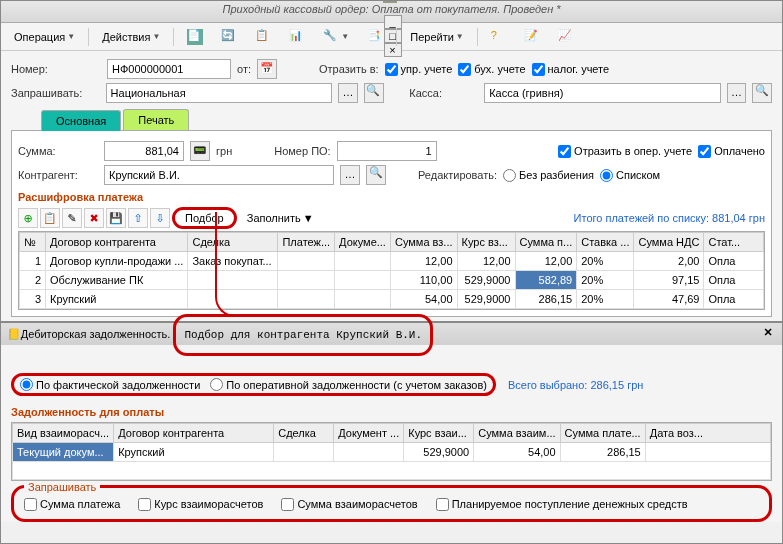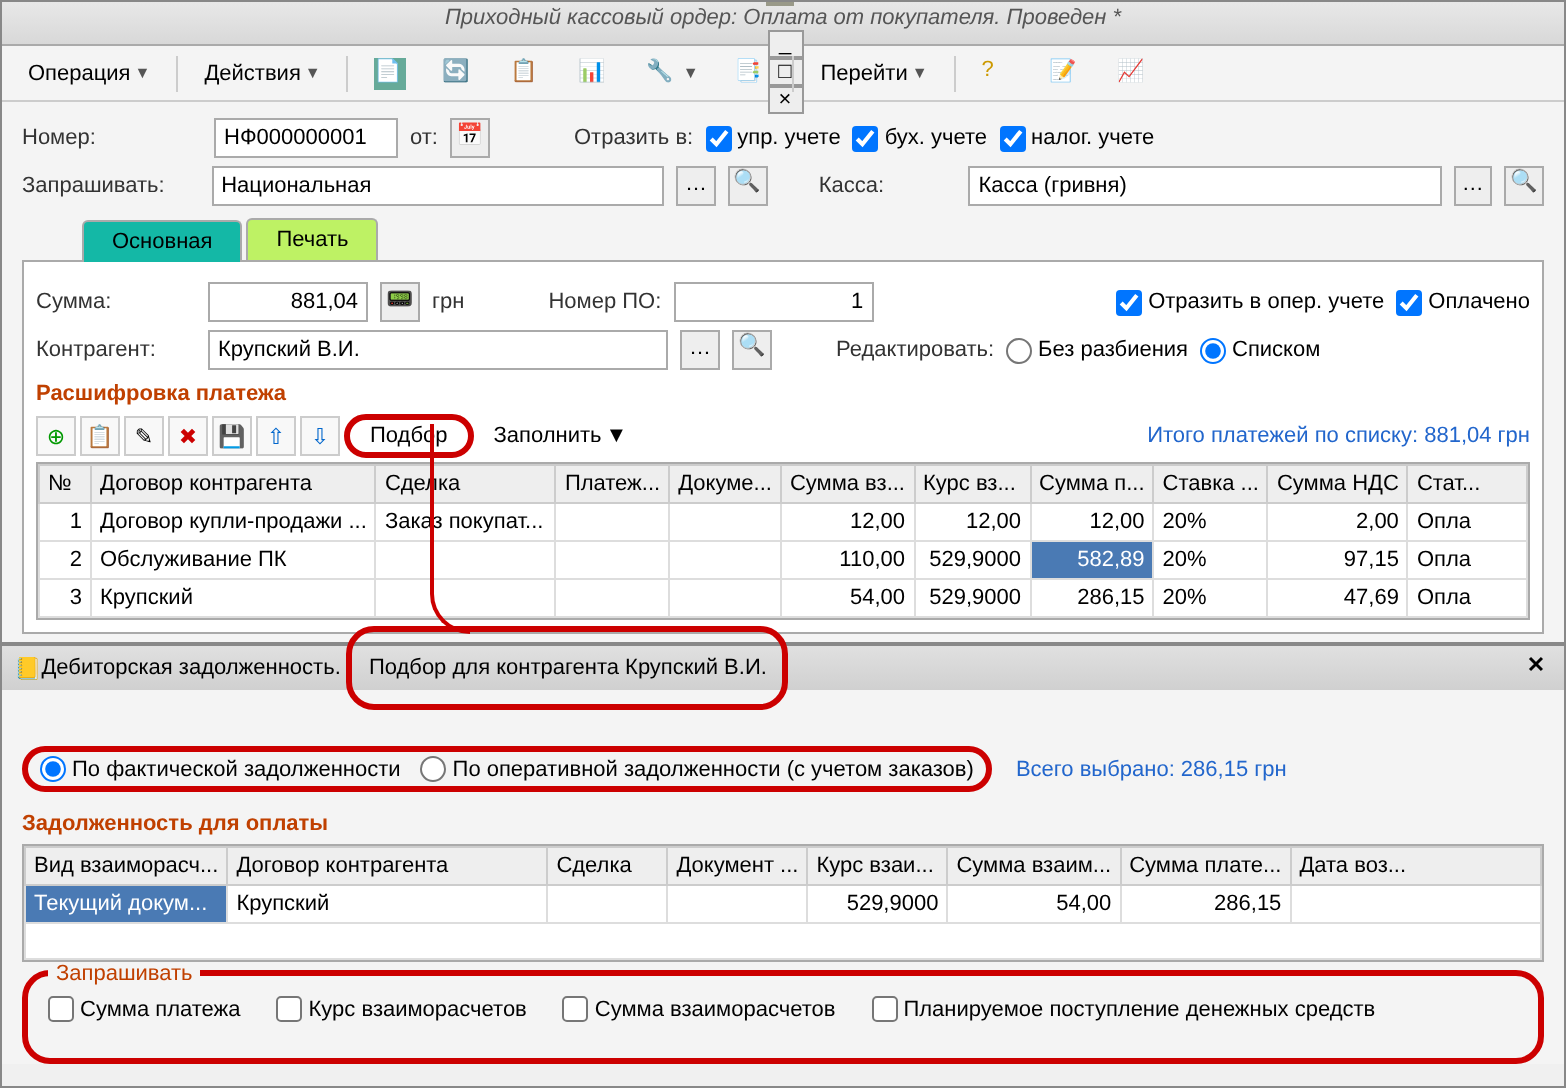--- a/index.html
+++ b/index.html
@@ -12,47 +12,47 @@
 .tbtn { padding: 2px 6px; border: 1px solid transparent; cursor: pointer; display: flex; align-items: center; gap: 2px; }
 .tbtn .dd { font-size: 8px; color: #555; }
 .sep { width: 1px; height: 18px; background: #ccc; margin: 0 2px; }
 .ticon { width: 16px; height: 16px; display: inline-block; }
 .form-area { padding: 4px 10px; background: #f4f4f4; }
 .row { display: flex; align-items: center; margin: 4px 0; gap: 6px; }
 .lbl { color: #333; }
 .inp { border: 1px solid #aaa; background: #fff; padding: 2px 4px; height: 20px; }
 .btn-dots { width: 20px; height: 20px; border: 1px solid #aaa; background: #eee; text-align: center; cursor: pointer; line-height: 16px; }
 .btn-mag { width: 20px; height: 20px; border: 1px solid #aaa; background: #eee; text-align: center; cursor: pointer; }
-.chk { display: flex; align-items: center; gap: 3px; cursor: pointer; }
+.chk { display: flex; gap: 3px; cursor: pointer; }
 .chk input { width: 13px; height: 13px; }
 .tabs { display: flex; border-bottom: 1px solid #aaa; margin-top: 6px; }
 .tab { padding: 4px 14px; border: 1px solid #aaa; border-bottom: none; background: #bef264; cursor: pointer; margin-right: 2px; border-radius: 3px 3px 0 0; }
 .tab.active { background: #14b8a6; position: relative; top: 1px; margin-left: 30px; }
 .tabcontent { background: #fff; border: 1px solid #aaa; border-top: none; padding: 6px; }
 .section-title { color: #c04000; font-weight: bold; margin: 6px 0 4px; }
 .gridtb { display: flex; align-items: center; gap: 2px; margin-bottom: 2px; }
 .gbtn { width: 20px; height: 20px; border: 1px solid #ccc; background: #f8f8f8; cursor: pointer; display: flex; align-items: center; justify-content: center; }
 .podbor-btn { padding: 2px 10px; cursor: pointer; border: 3px solid #c00; border-radius: 14px; position: relative; }
 .txtbtn { padding: 2px 8px; cursor: pointer; display: flex; gap: 2px; }
 .grid { border: 1px solid #aaa; background: #fff; }
 .grid table { width: 100%; border-collapse: collapse; }
 .grid th { background: #eee; border: 1px solid #ccc; padding: 3px 4px; font-weight: normal; text-align: left; white-space: nowrap; overflow: hidden; }
 .grid td { border: 1px solid #ddd; padding: 3px 4px; white-space: nowrap; overflow: hidden; }
 .grid td.num { text-align: right; }
 .grid td.sel { background: #4a7ab4; color: #fff; }
 .subwin { border-top: 2px solid #888; background: #f4f4f4; }
 .subtitle { background: linear-gradient(#e0e0e0,#d0d0d0); padding: 3px 6px; display: flex; align-items: center; }
 .subtitle .stxt { flex: 1; }
-.subtitle .hl { border: 3px solid #c00; border-radius: 14px; padding: 12px 8px; }
+.subtitle .hl { border: 3px solid #c00; border-radius: 14px; padding: 12px 8px; font-family: Liberation Mono, monospace; }
 .subtitle .close { width: 16px; height: 16px; cursor: pointer; font-weight: bold; text-align: center; }
 .radiorow { display: flex; align-items: center; padding: 4px 10px; gap: 12px; margin-top: 24px; }
 .radiorow .rg { border: 3px solid #c00; border-radius: 14px; padding: 2px 6px; display: flex; gap: 10px; }
 .rad { display: flex; align-items: center; gap: 3px; cursor: pointer; }
 .bluetxt { color: #2266cc; }
-.fieldset { border: 3px solid #c00; border-radius: 14px; margin: 4px 10px; padding: 6px 10px 18px; }
+.fieldset { border: 3px solid #c00; border-radius: 14px; margin: 4px 10px; padding: 6px 10px 8px; }
 .fieldset .legend { color: #c04000; position: relative; top: -13px; background: #f4f4f4; padding: 0 4px; display: inline-block; }
 .fieldset .opts { display: flex; gap: 18px; margin-top: -8px; }
 .summary { color: #2266cc; margin-left: auto; }
 .redline { position: absolute; border: 2px solid #c00; pointer-events: none; }
 .curve1 { left: 215px; top: 212px; width: 20px; height: 105px; border-right: none; border-top: none; border-radius: 0 0 0 20px; }
 </style>
 </head>
 <body>
 
 <div class="titlebar">
@@ -106,21 +106,21 @@
       <span class="ticon">📝</span>
     </span>
   <span class="tbtn">
       <span class="ticon">📈</span>
     </span>
 </div>
 
 <div class="form-area">
   <div class="row">
     <span class="lbl" style="width:90px">Номер:</span>
-    <input class="inp" style="width: 92px;" value="НФ000000001">
+    <input class="inp" style="width: 124px;" value="НФ000000001">
     <span class="lbl">от:</span>
     <span class="btn-dots">📅</span>
     <span style="width:30px"></span>
     <span class="lbl">Отразить в:</span>
     <label class="chk">
         <input type="checkbox" checked="" style="">
         <span>упр. учете</span>
       </label>
     <label class="chk">
         <input type="checkbox" checked="" style="">

